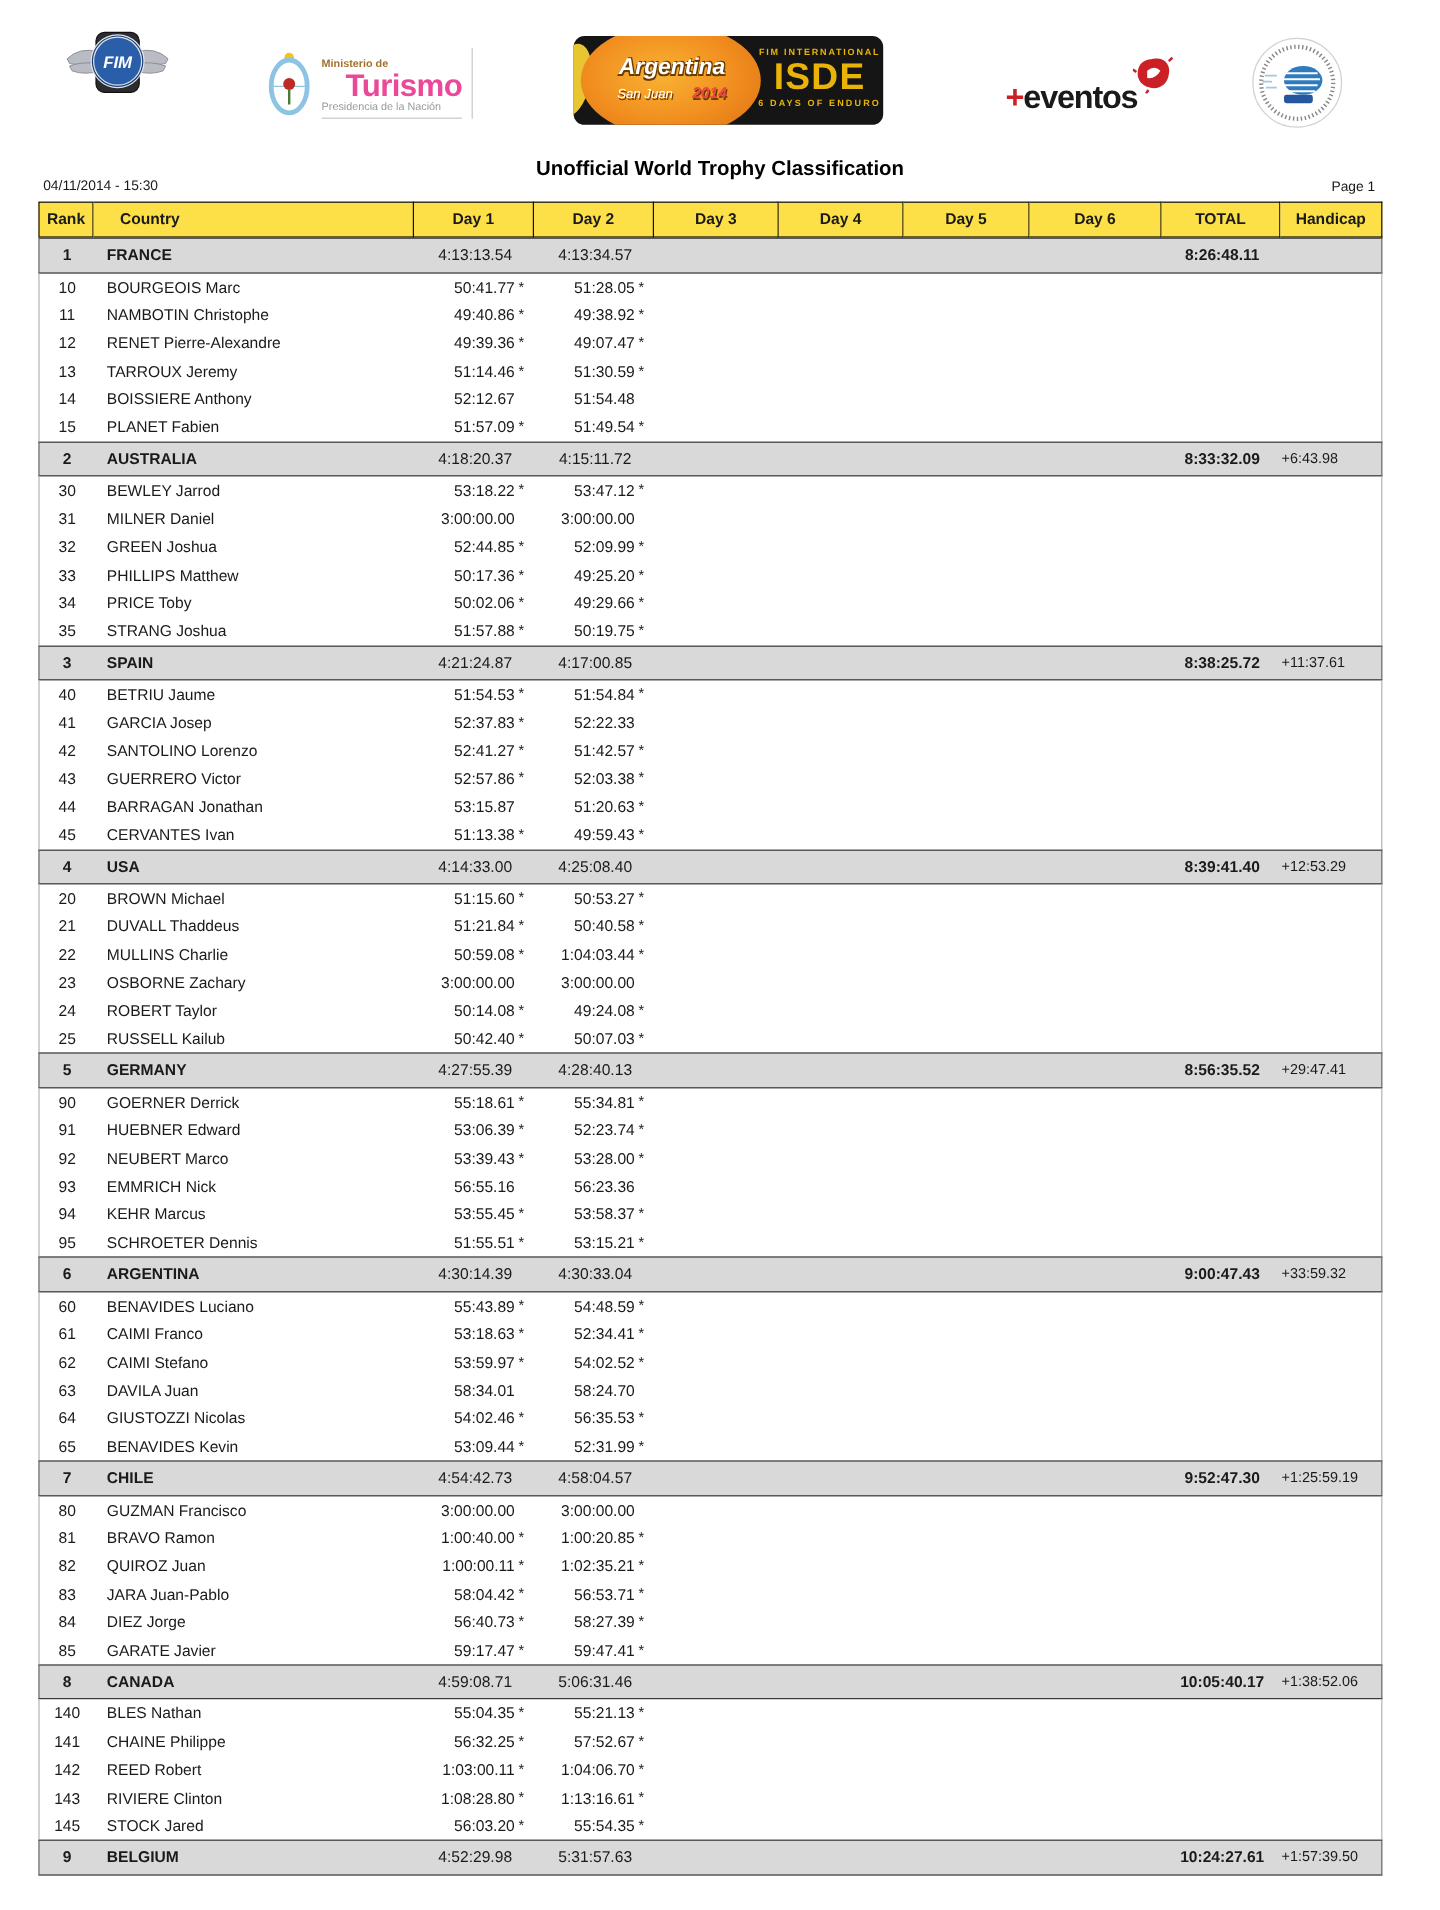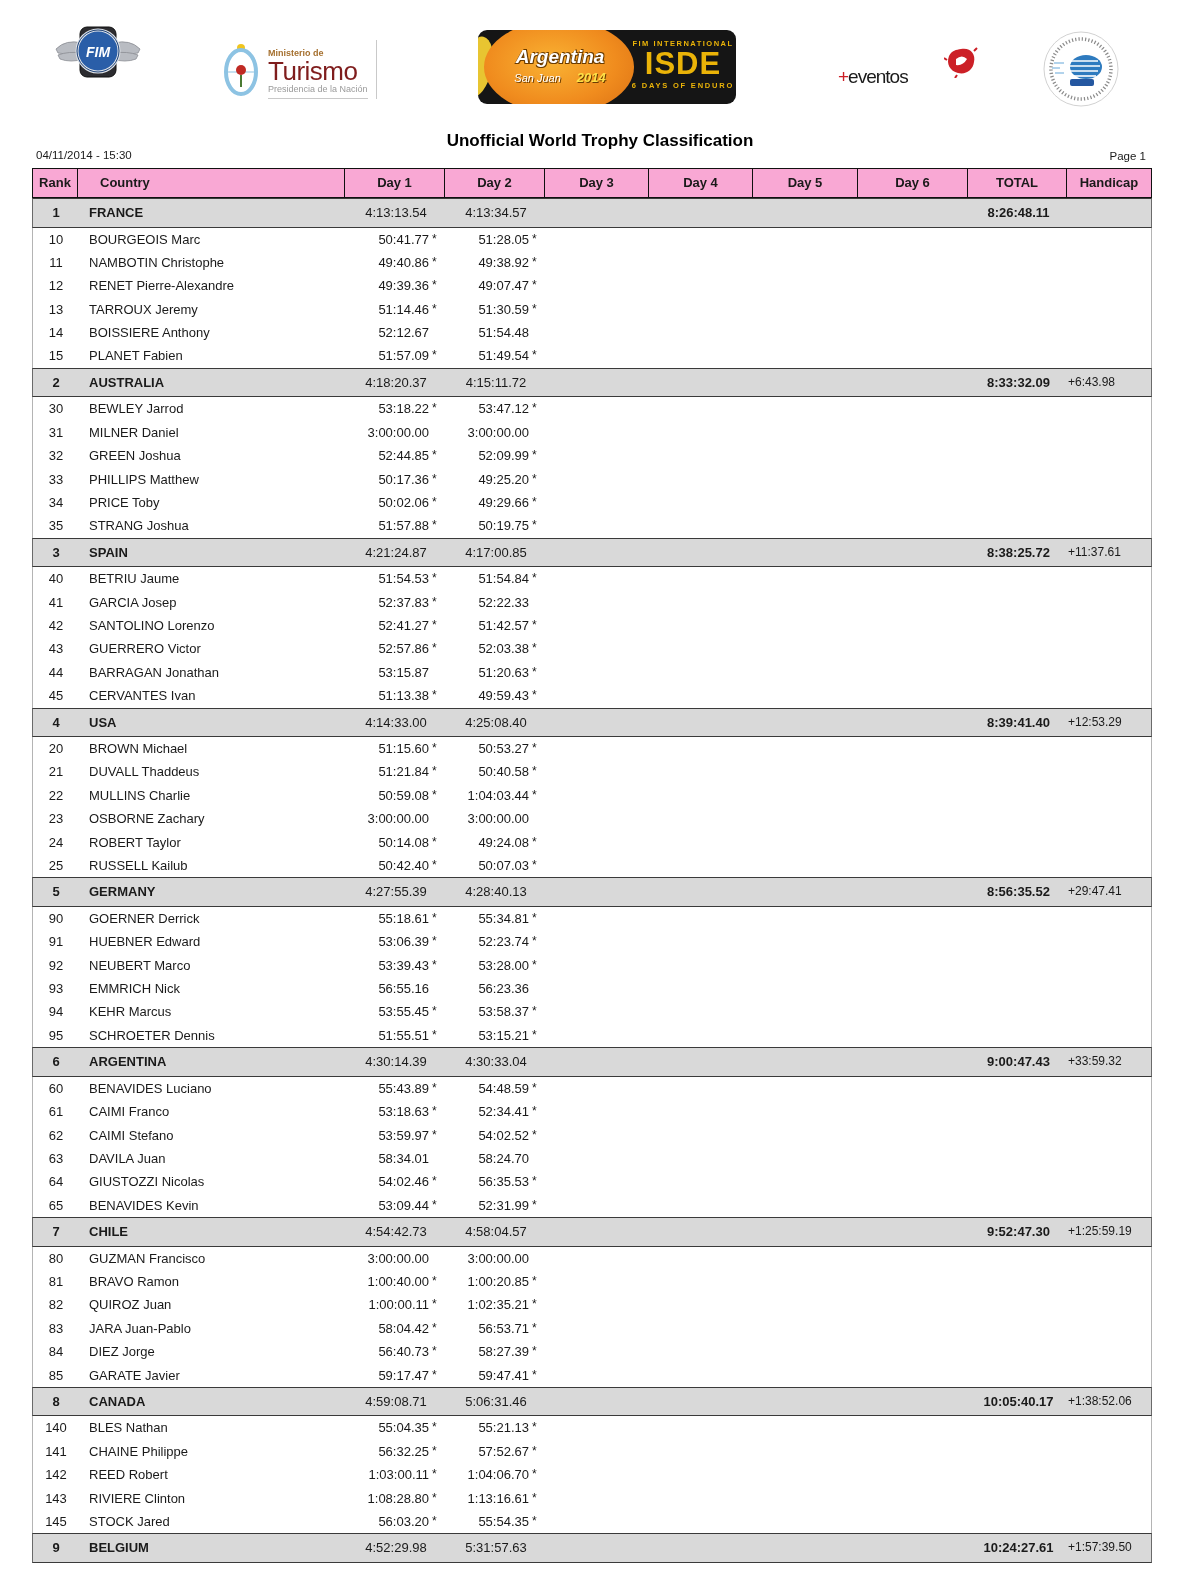--- a/index.html
+++ b/index.html
@@ -4,53 +4,53 @@
 <style>
   html,body{margin:0;padding:0;background:#fff;}
   body{width:1200px;height:1592px;position:relative;font-family:"Liberation Sans",sans-serif;color:#1a1a1a;-webkit-font-smoothing:antialiased;}
   .abs{position:absolute;}
 
   
   #fim-logo{left:52px;top:21px;}
   #turismo-logo{left:220px;top:40px;display:flex;align-items:flex-start;}
   .turismo-text{margin-left:6px;padding-right:8px;border-right:1px solid #c9c9c9;}
   .turismo-l1{font-size:9px;color:#a5702f;font-weight:bold;margin-top:8px;}
-  .turismo-l2{font-size:26px;font-weight:normal;color:#7f1d1d;line-height:26px;letter-spacing:-0.5px;}
+  .turismo-l2{font-size:26px;font-weight:bold;color:#ec4899;line-height:26px;letter-spacing:-0.5px;margin-left:20px;}
   .turismo-l3{font-size:9px;color:#9a9a9a;border-bottom:1px solid #c9c9c9;padding-bottom:4px;}
   #isde-banner{left:478px;top:30px;width:258px;height:74px;background:#151515;border-radius:9px;overflow:hidden;display:flex;}
   .isde-left{position:relative;width:152px;height:100%;}
   .isde-yellow{position:absolute;left:-16px;top:6px;width:30px;height:62px;background:#e8c531;border-radius:50%;transform:rotate(12deg);}
   .isde-orange{position:absolute;left:6px;top:-10px;width:150px;height:94px;background:radial-gradient(ellipse at 45% 45%,#f9b233 0%,#f08c1e 55%,#d96d12 100%);border-radius:50%;}
   .isde-arg{position:absolute;left:22px;top:16px;width:120px;text-align:center;color:#fff;font-size:19px;font-weight:bold;font-style:italic;text-shadow:1px 1px 0 #6b3c00,-1px 1px 0 #6b3c00,1px -1px 0 #6b3c00;}
   .isde-sj{position:absolute;left:22px;top:40px;width:120px;text-align:center;font-size:11px;color:#fff;font-style:italic;text-shadow:1px 1px 0 #6b3c00;}
-  .isde-sj b{color:#fde047;font-size:13px;margin-left:16px;}
+  .isde-sj b{color:#ef4444;font-size:13px;margin-left:16px;}
   .isde-right{flex:1;color:#eab308;text-align:center;padding-top:9px;}
   .isde-r1{font-size:7.5px;letter-spacing:1.5px;font-weight:bold;}
   .isde-r2{font-size:31px;font-weight:bold;letter-spacing:1px;line-height:31px;}
   .isde-r3{font-size:7.5px;letter-spacing:1.8px;font-weight:bold;margin-top:2px;}
   #eventos-logo{left:838px;top:50px;width:140px;height:52px;}
-  .eventos-text{position:absolute;left:0;top:16px;font-size:19px;font-weight:normal;letter-spacing:-1px;color:#1a1a1a;}
+  .eventos-text{position:absolute;left:0;top:16px;font-size:27px;font-weight:bold;letter-spacing:-1px;color:#1a1a1a;}
   .eventos-text .plus{color:#cc2027;}
   #camod-logo{left:1042px;top:30px;}
 
   
   #page-title{top:131px;left:0;width:100%;text-align:center;font-size:17px;font-weight:bold;color:#000;}
   #datetime{top:149px;left:36px;font-size:11.5px;}
   #page-number{top:150px;right:54px;font-size:11.5px;}
 
   
   #results-table{left:32px;top:168px;width:1120px;font-size:13px;}
   .row{display:flex;width:1120px;box-sizing:border-box;}
   .c{box-sizing:border-box;flex:none;overflow:hidden;white-space:nowrap;}
   .w-rank{width:46px;}.w-country{width:267px;}.w-d1{width:100px;}.w-d2{width:100px;}
   .w-d3{width:104px;}.w-d4{width:104px;}.w-d5{width:105px;}.w-d6{width:110px;}
   .w-total{width:99px;}.w-hcap{width:85px;}
 
   .header-row{height:30px;line-height:27px;font-weight:bold;}
-  .header-row .c{border:1.5px solid #111;border-left:none;text-align:center;background:#f9a8d4;}
+  .header-row .c{border:1.5px solid #111;border-left:none;text-align:center;background:#fde047;}
   .header-row .c:first-child{border-left:1.5px solid #111;}
   .header-row .hc-country{text-align:left;padding-left:22px;}
 
   .team-row{height:29.5px;line-height:27.5px;background:#d9d9d9;border-top:1.5px solid #3a3a3a;border-bottom:1.5px solid #3a3a3a;border-left:1.5px solid #6a6a6a;border-right:1.5px solid #6a6a6a;}
   .team-row .t-rank{font-weight:bold;text-align:center;}
   .team-row .t-country{font-weight:bold;padding-left:10px;}
   .team-row .t-day{text-align:center;}
   .team-row .t-total{text-align:center;font-weight:bold;}
   .team-row .t-hcap{padding-right:4px;font-size:12px;}
 

